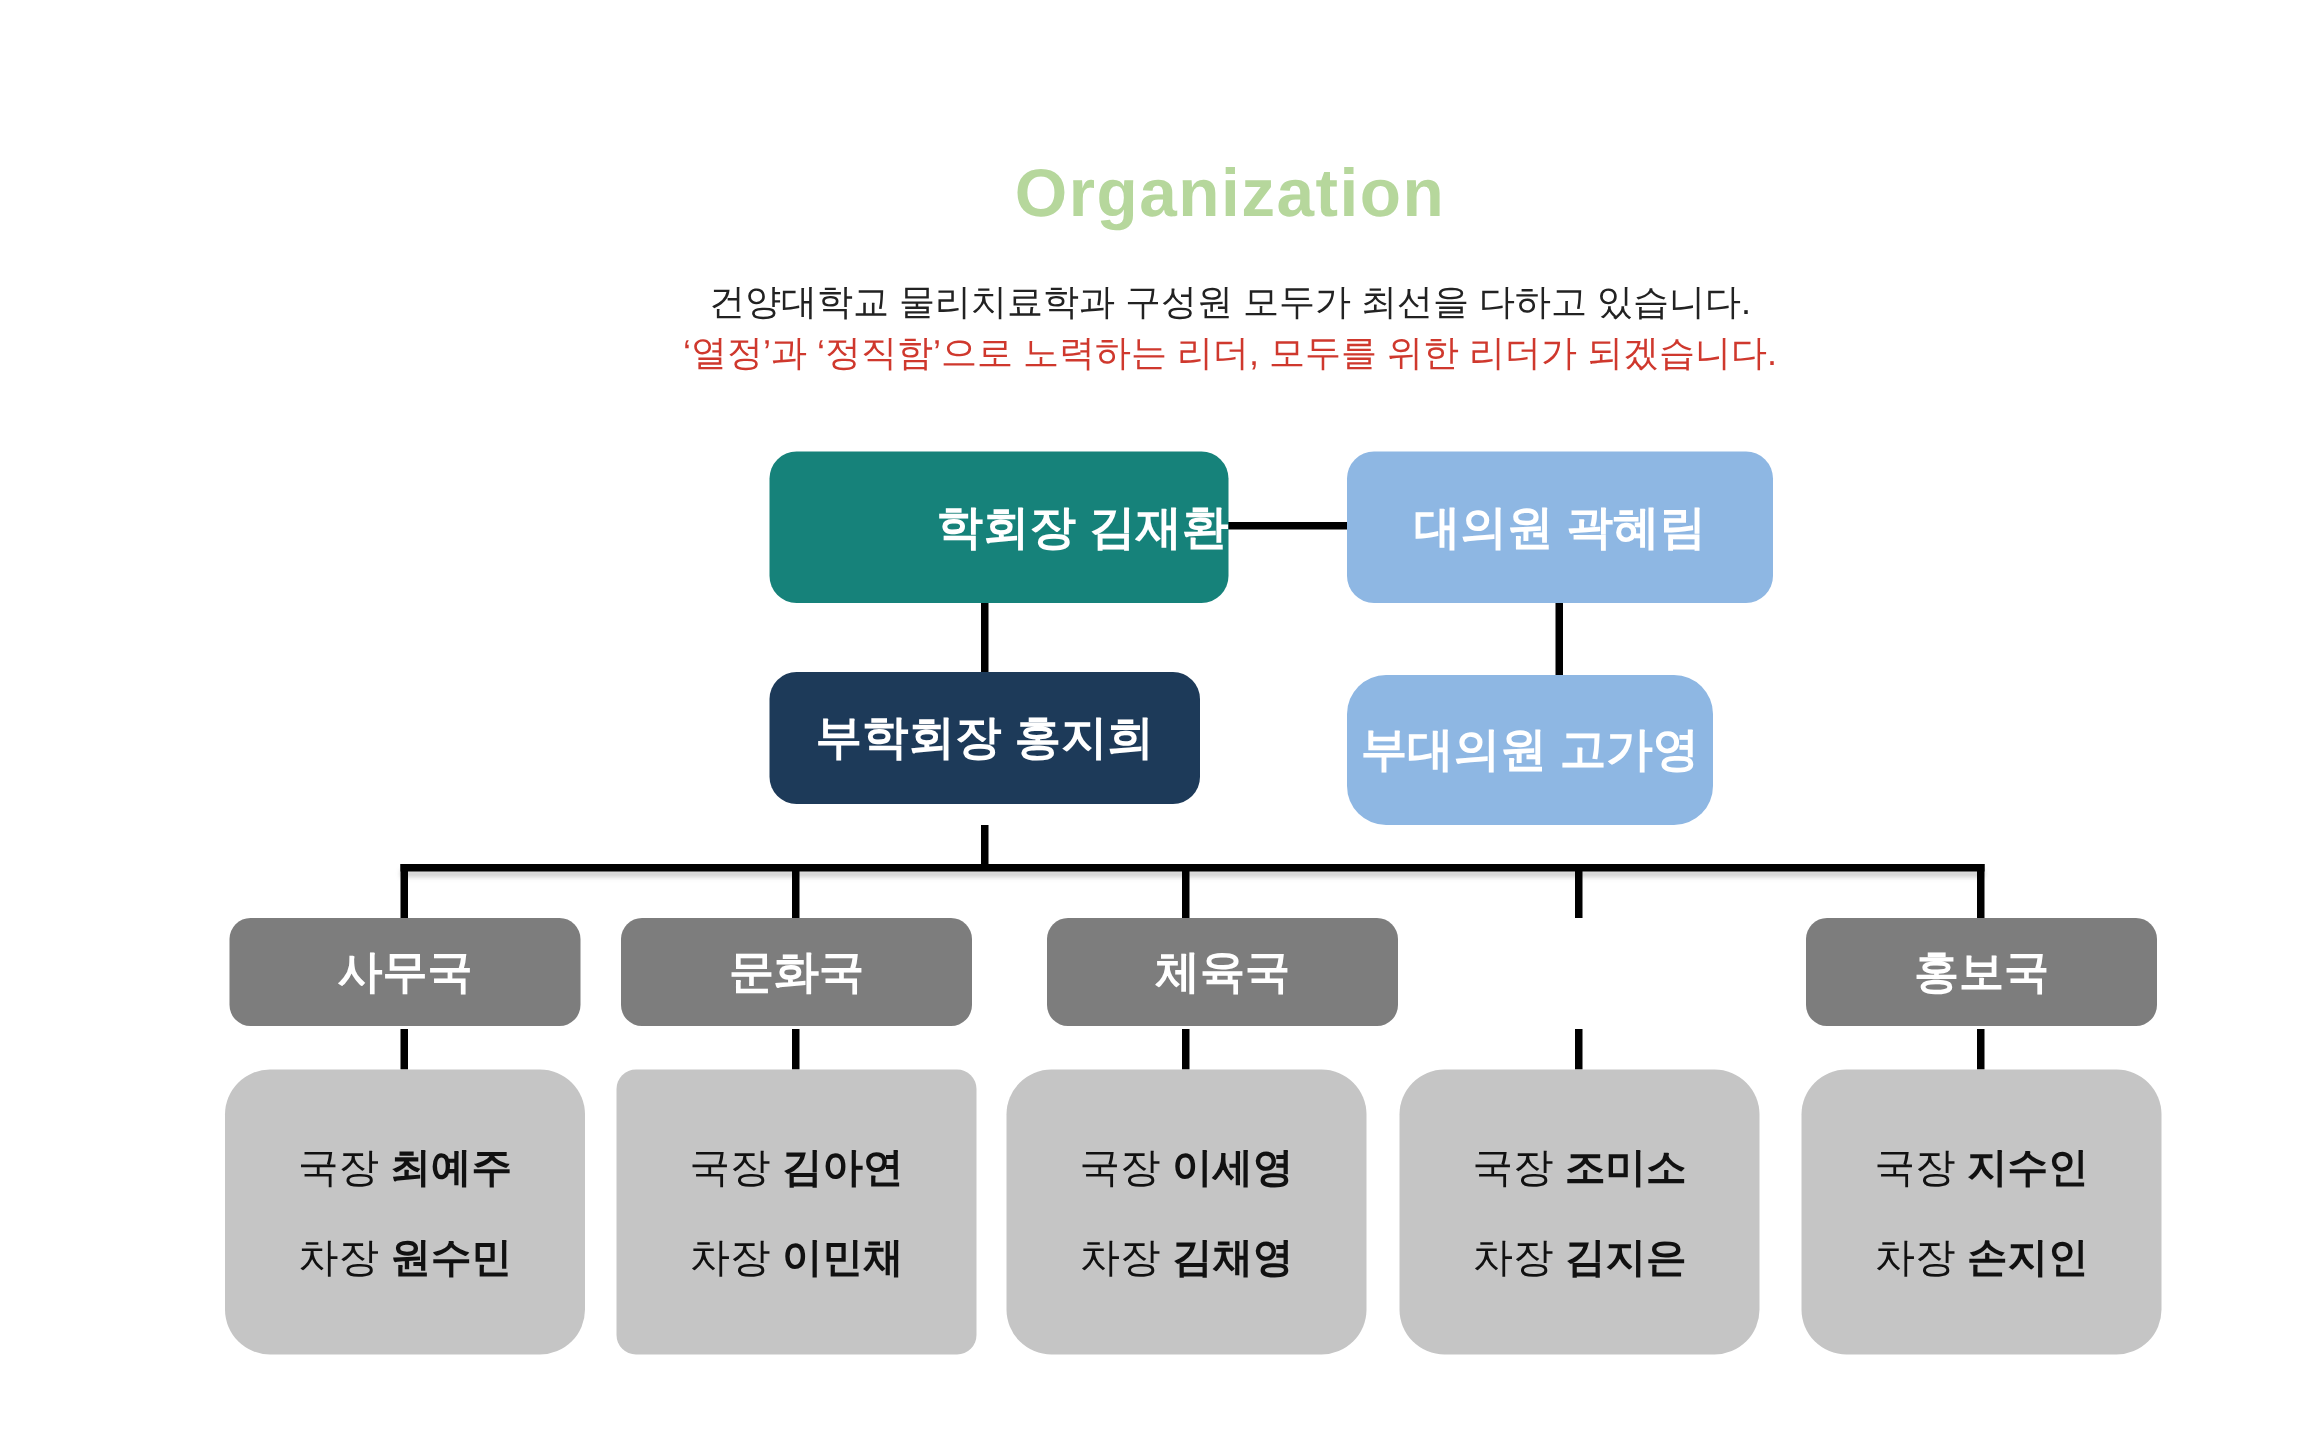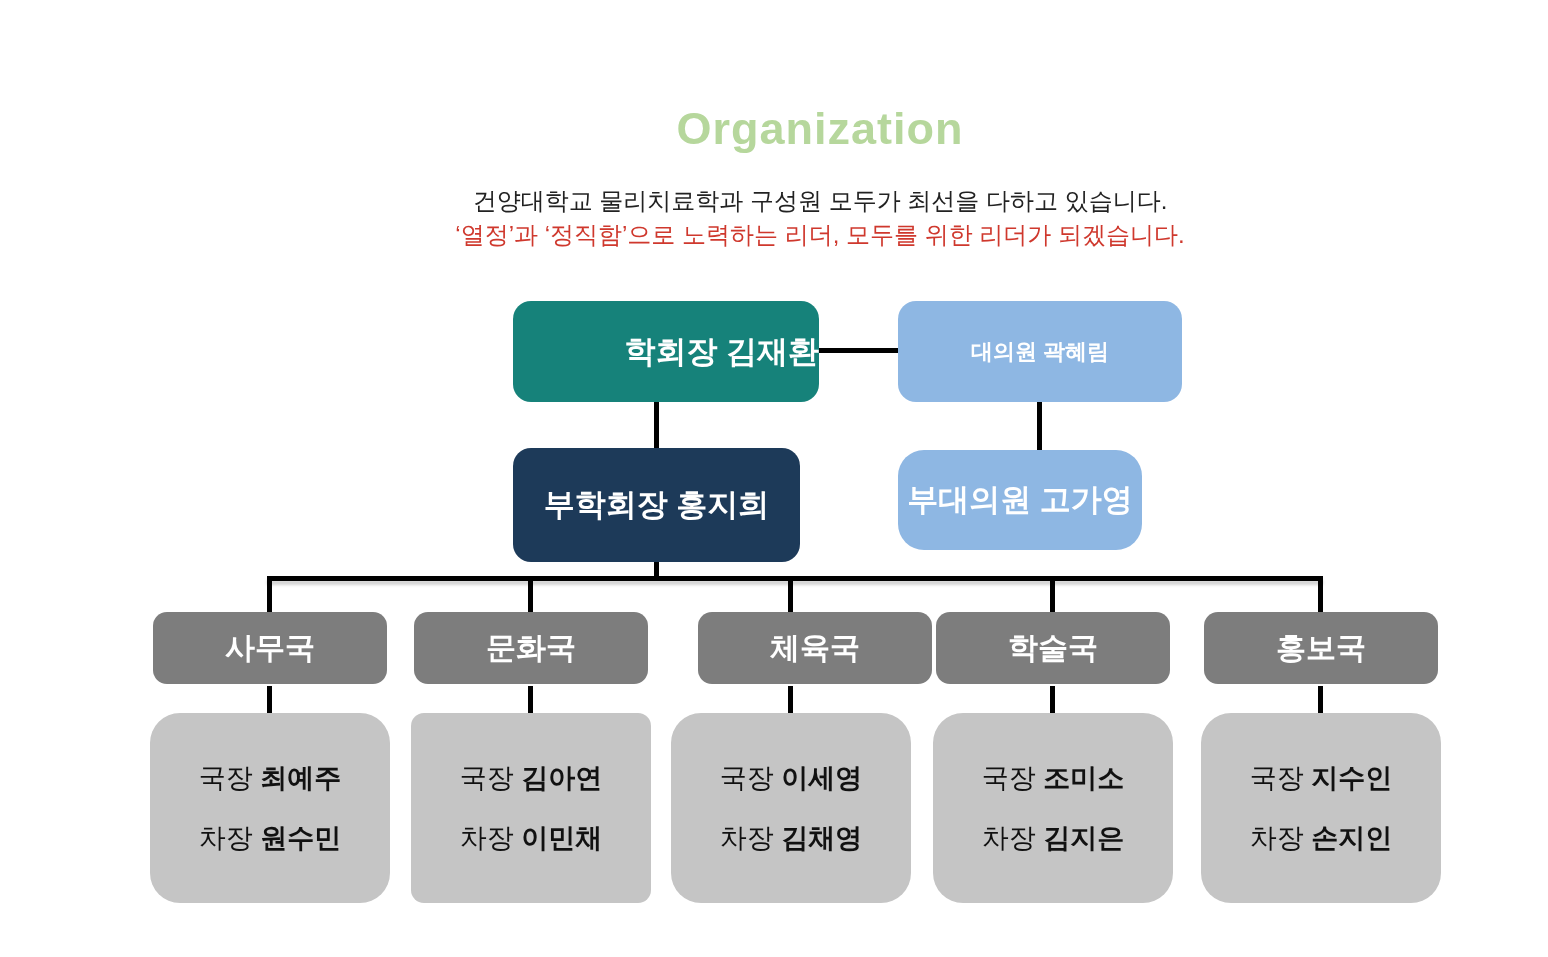--- a/index.html
+++ b/index.html
@@ -10,22 +10,22 @@
   .sub1{position:absolute;left:0;right:0;top:185px;padding-left:92px;text-align:center;
         font-size:24px;color:#222222;}
   .sub2{position:absolute;left:0;right:0;top:219px;padding-left:92px;text-align:center;
         font-size:24px;color:#cf382d;}
 
   
   .box{position:absolute;display:flex;align-items:center;justify-content:center;
        color:#ffffff;font-weight:bold;text-align:center;}
 
   .president{left:513px;top:301px;width:306px;height:101px;background:#16827a;border-radius:18px;font-size:31px;justify-content:flex-end;}
-  .delegate{left:898px;top:301px;width:284px;height:101px;background:#8eb7e3;border-radius:18px;font-size:22px;}
-  .vicepresident{left:513px;top:448px;width:287px;height:114px;background:#1d3a59;border-radius:18px;font-size:31px;}
+  .delegate{left:898px;top:301px;width:284px;height:101px;background:#8eb7e3;border-radius:18px;font-size:31px;}
+  .vicepresident{left:513px;top:448px;width:287px;height:88px;background:#1d3a59;border-radius:18px;font-size:31px;}
   .vicedelegate{left:898px;top:450px;width:244px;height:100px;background:#8eb7e3;border-radius:26px;font-size:31px;}
 
   .dept{top:612px;width:234px;height:72px;background:#7d7d7d;border-radius:14px;font-size:30px;}
   .dept1{left:153px;} .dept2{left:414px;} .dept3{left:698px;font-family:Liberation Serif, serif;} .dept4{left:936px;} .dept5{left:1204px;}
 
   .members{position:absolute;top:713px;width:240px;height:190px;background:#c5c5c5;border-radius:30px;
            display:flex;flex-direction:column;align-items:center;justify-content:center;gap:24px;
            color:#111111;font-size:27px;}
   .m1{left:150px;} .m2{left:411px;border-radius:13px;} .m3{left:671px;} .m4{left:933px;} .m5{left:1201px;}
   .members .row{white-space:nowrap;font-weight:normal;}
@@ -75,23 +75,20 @@
 
   <div class="box dept dept1">
     <span>사무국</span>
   </div>
   <div class="box dept dept2">
     <span>문화국</span>
   </div>
   <div class="box dept dept3">
     <span>체육국</span>
   </div>
-  <div class="box dept dept4">
-    <span>학술국</span>
-  </div>
   <div class="box dept dept5">
     <span>홍보국</span>
   </div>
 
   <div class="members m1">
     <div class="row"><span>국장</span> <b>최예주</b></div>
     <div class="row"><span>차장</span> <b>원수민</b></div>
   </div>
   <div class="members m2">
     <div class="row"><span>국장</span> <b>김아연</b></div>

